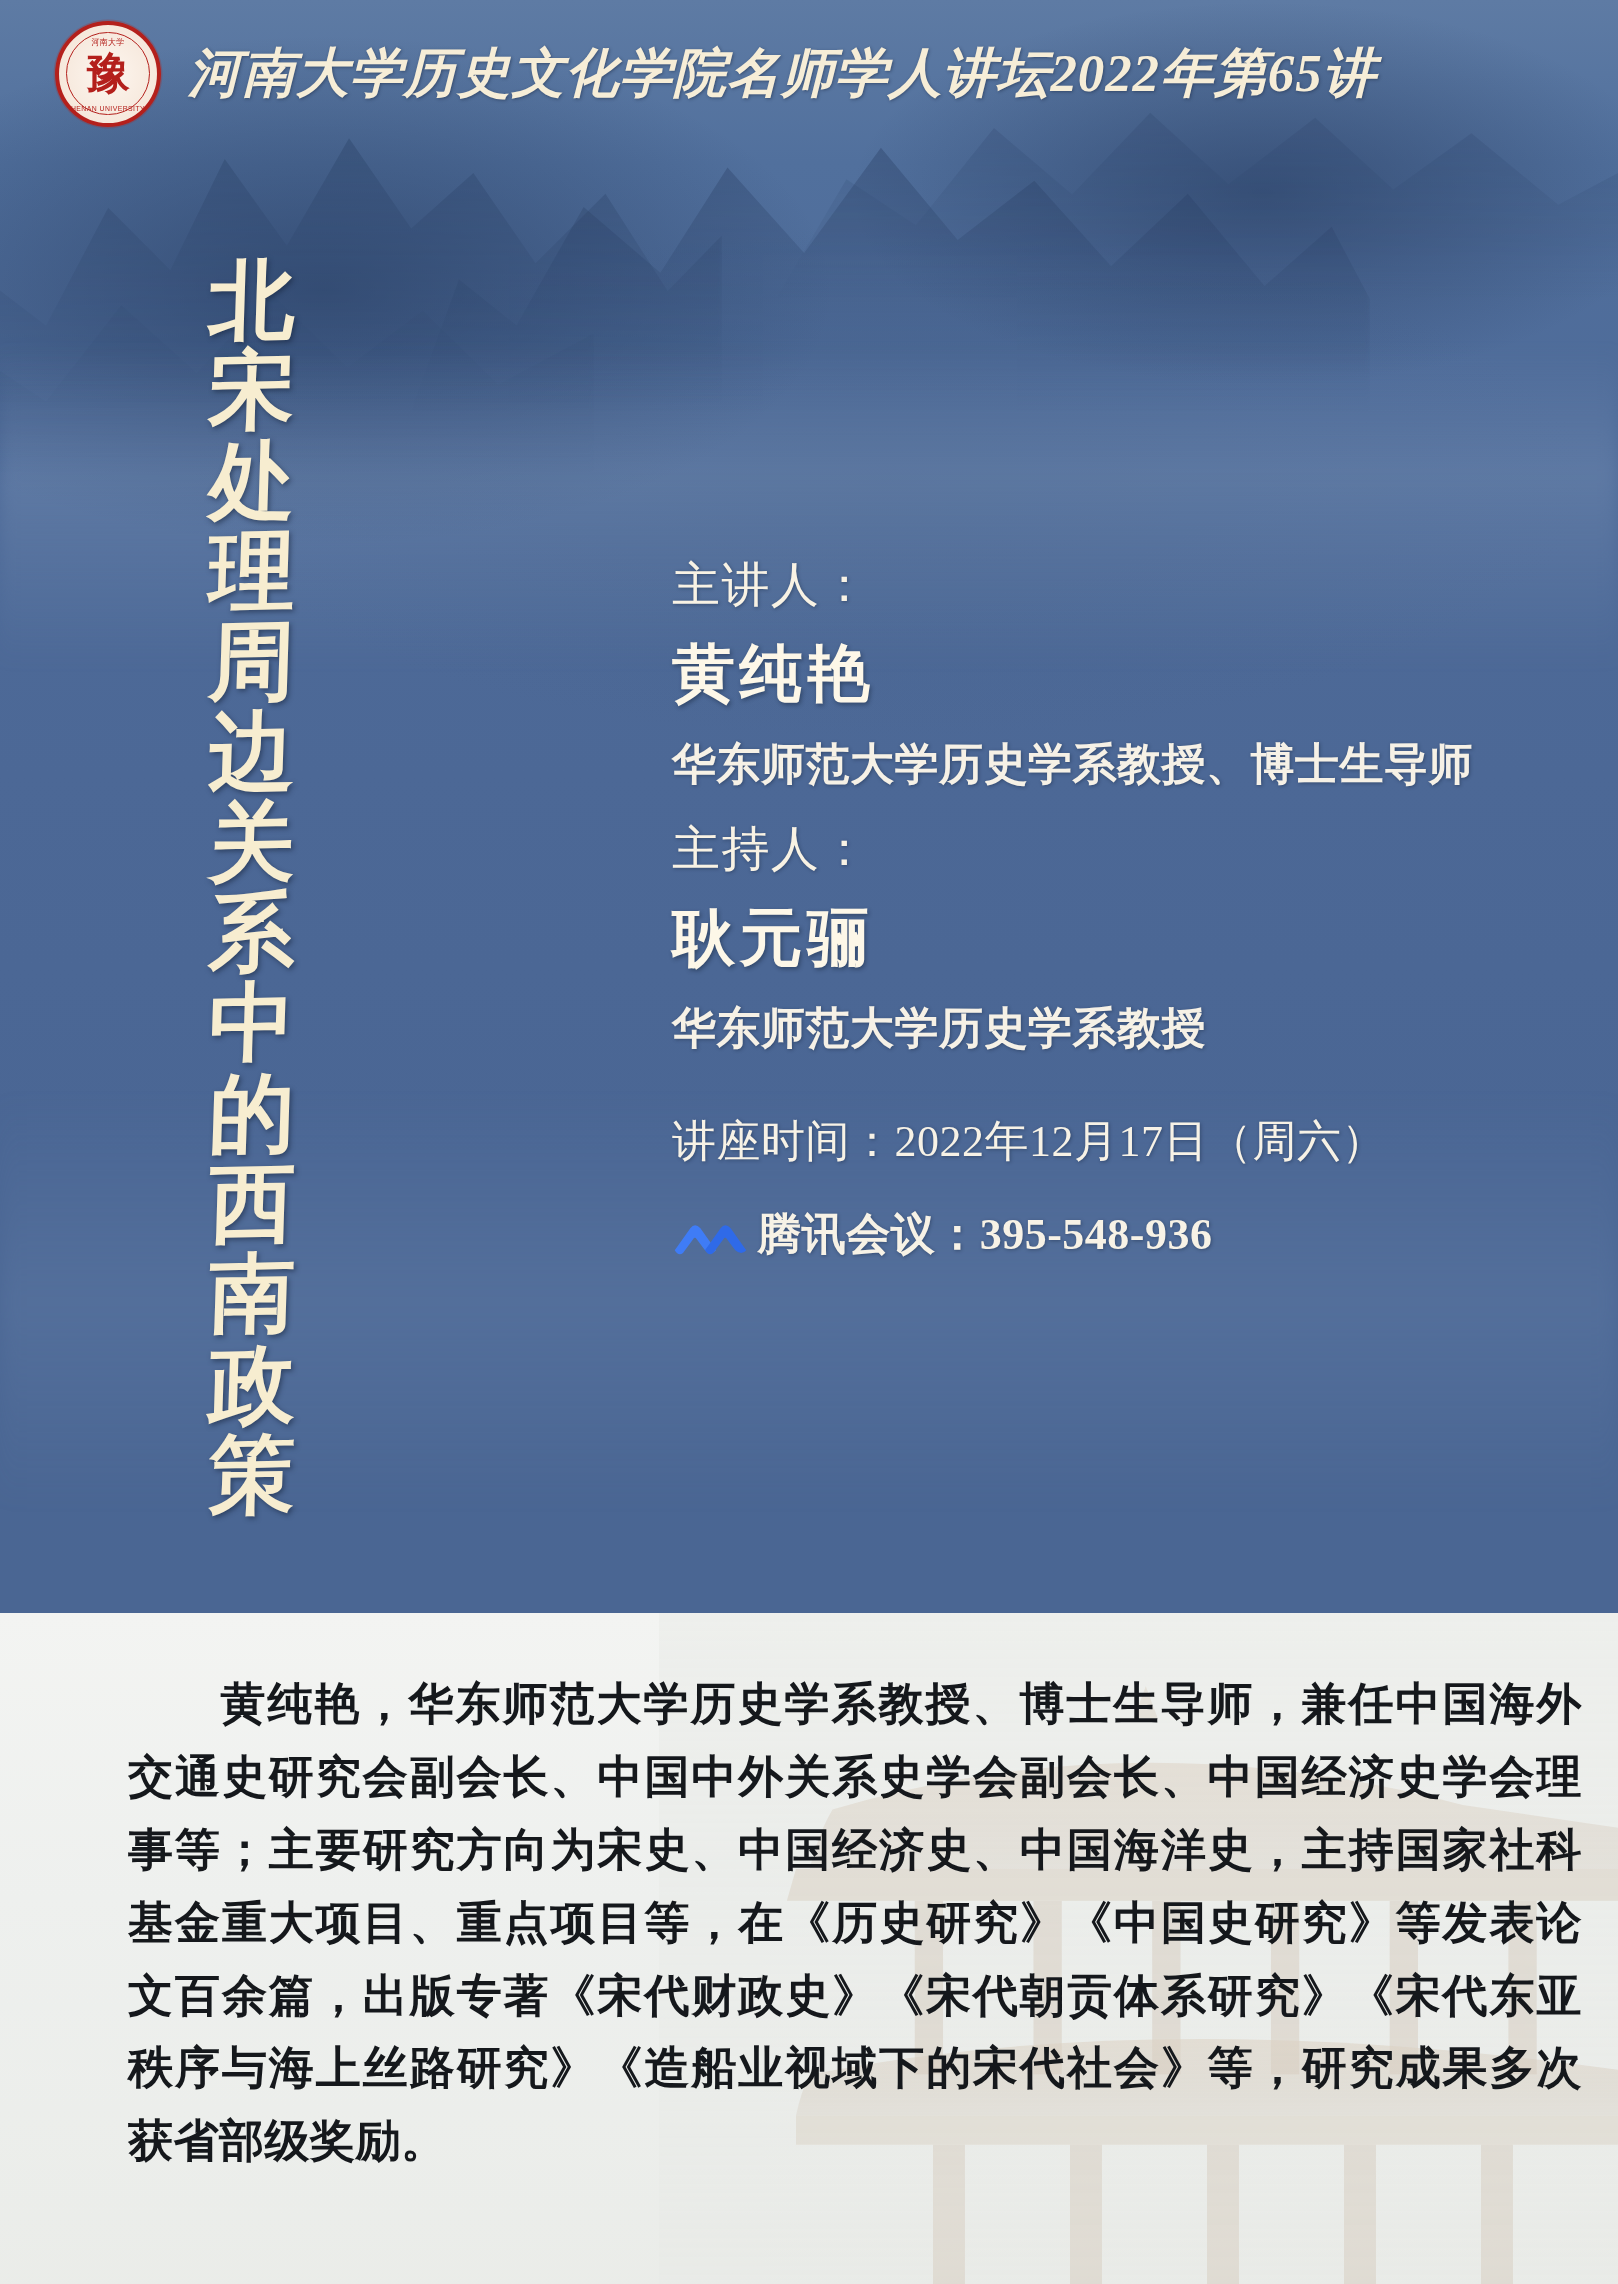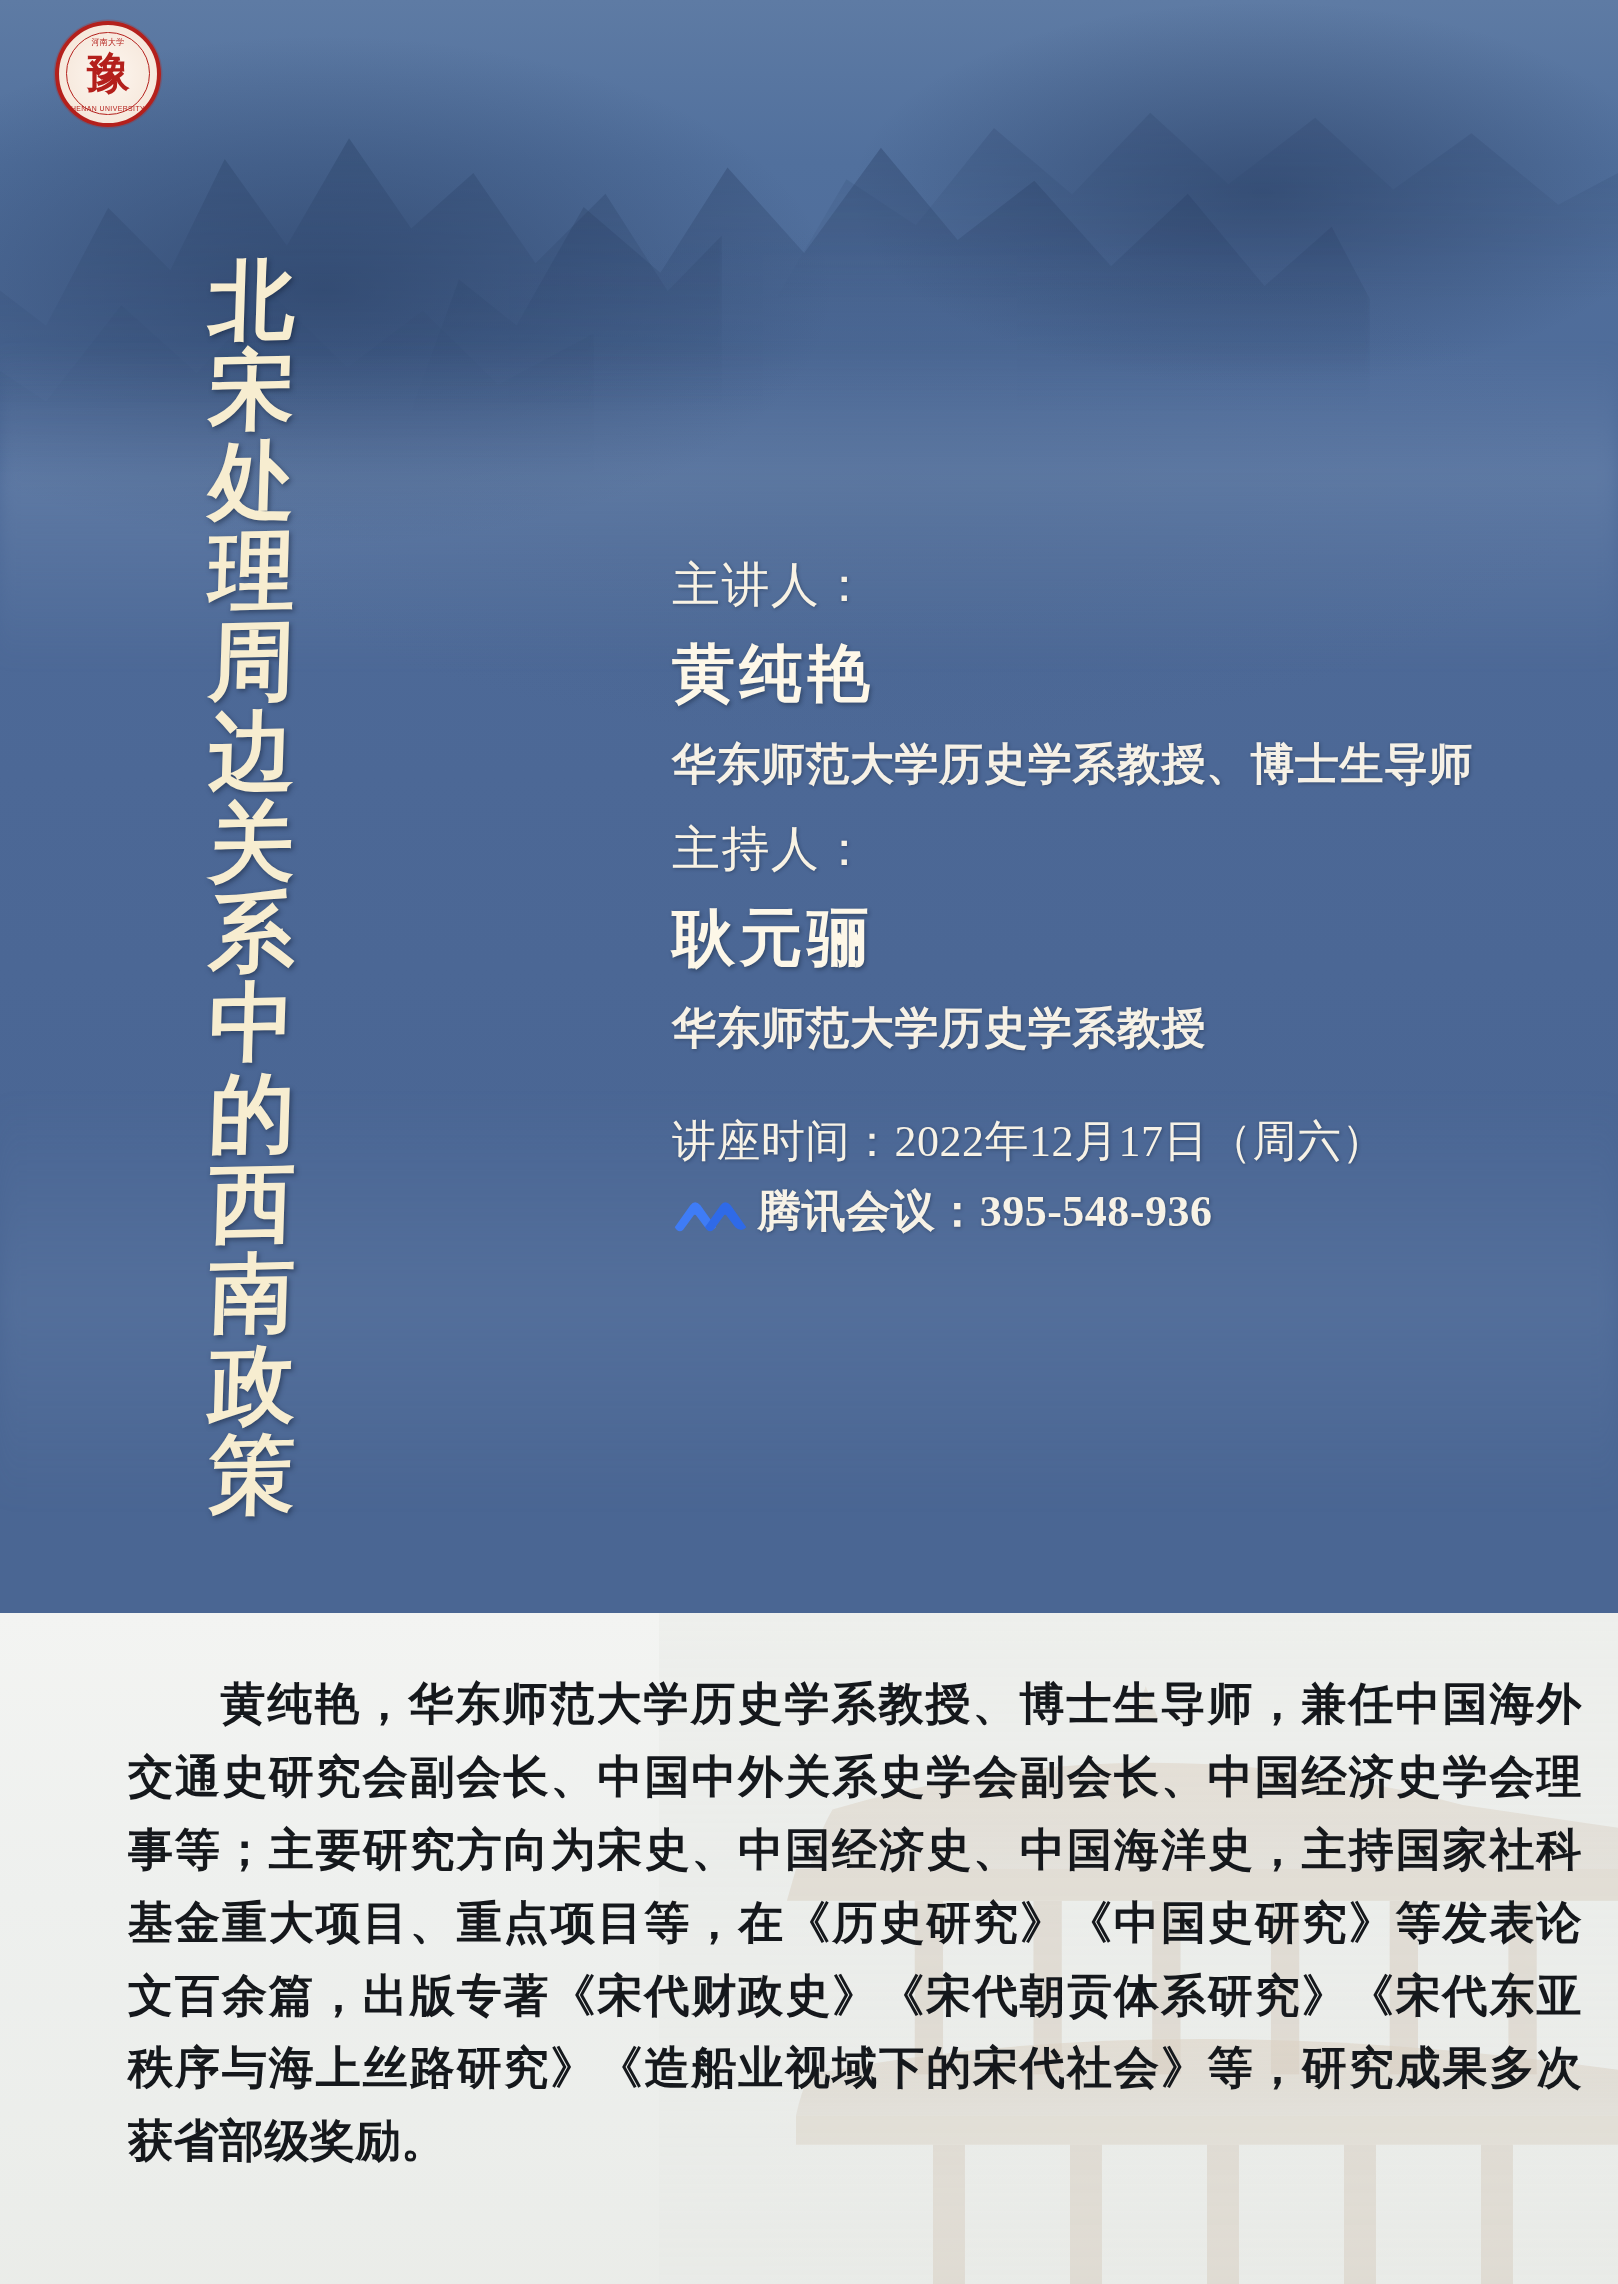--- a/index.html
+++ b/index.html
@@ -215,21 +215,21 @@
     line-height: 1.52;
     color: #f7f2e6;
     font-weight: normal;
     letter-spacing: 0.5px;
     text-shadow: 0.9px 1.4px 3.7px rgba(18,30,52,0.4);
   }
   .meta .time2 {
     padding-left: 270px;
   }
   .meeting-row {
-    margin-top: 9px;
+    margin-top: 32px;
     display: flex;
     align-items: center;
   }
   .tm-icon {
     width: 77px;
     height: 55px;
     margin-right: 8.2px;
     flex: 0 0 auto;
     position: relative;
   }
@@ -294,20 +294,21 @@
     <div class="mtn mtn4"></div>
     <div class="mist"></div>
     <div class="mist2"></div>
 
     <div class="header-row">
       <div class="seal">
         <div class="seal-top">河南大学</div>
         <div class="seal-char">豫</div>
         <div class="seal-bottom">HENAN UNIVERSITY</div>
       </div>
+      <div class="header-title">河南大学历史文化学院名师学人讲坛2022年第65讲</div>
     </div>
 
     <div class="vtitle">
       <span>北</span>
       <span>宋</span>
       <span>处</span>
       <span>理</span>
       <span>周</span>
       <span>边</span>
       <span>关</span>

